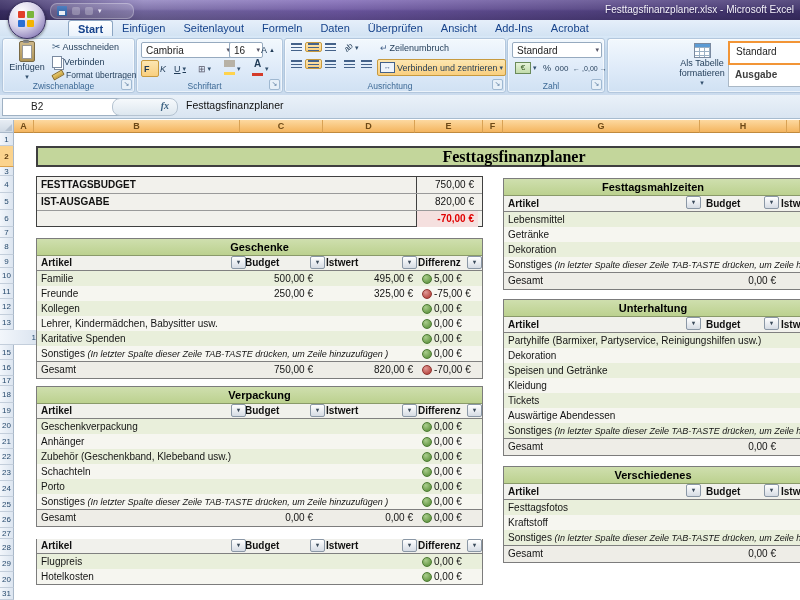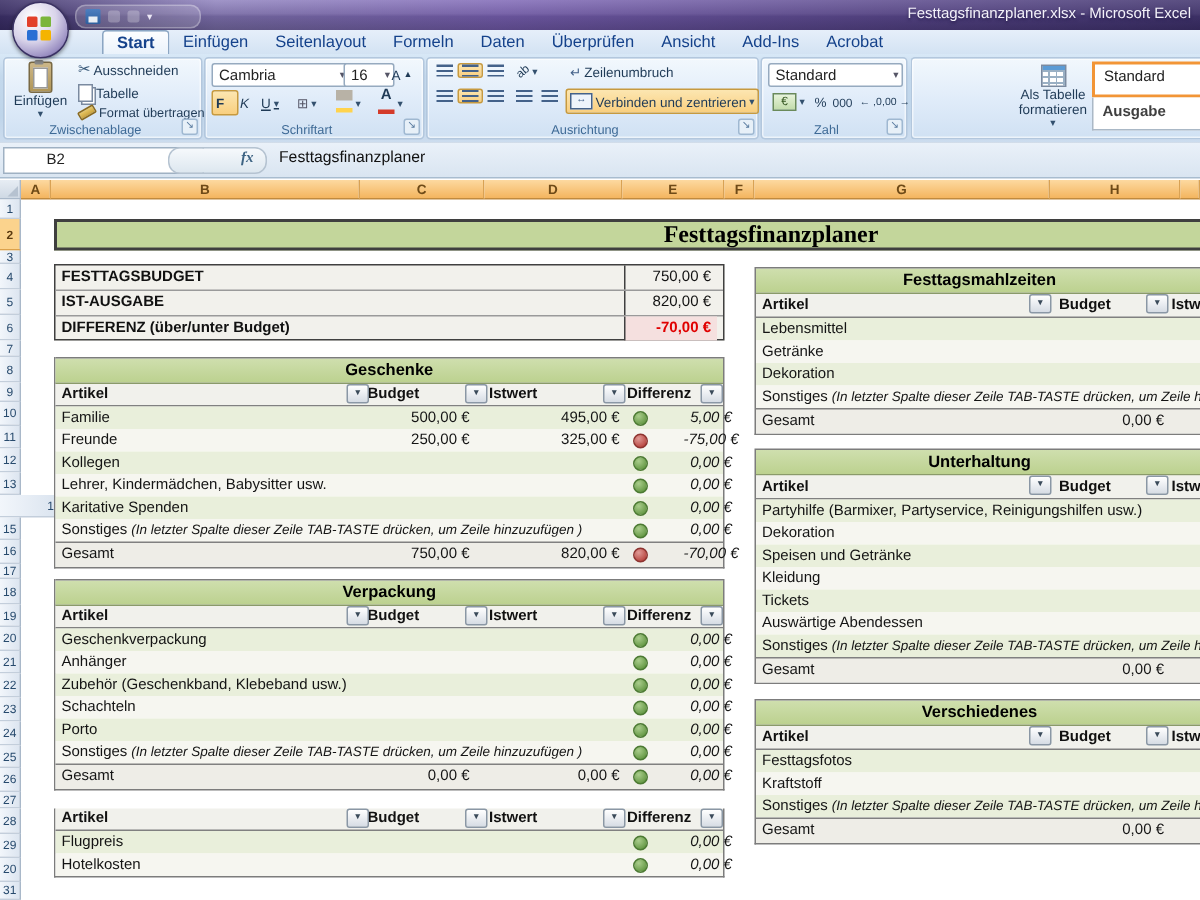--- a/index.html
+++ b/index.html
@@ -119,21 +119,21 @@
     border:1px solid #8a97a5;border-radius:2px;font-size:6px;line-height:11px;text-align:center;color:#3a4a5a;}
   .row,.tot{position:relative;font-size:10px;color:#141414;}
   .row{height:15px;line-height:15px;}
   .row.odd{background:#e9efdb;}
   .row.even{background:#f6f6f0;}
   .tot{height:16px;line-height:16px;background:#eeede7;border-top:1px solid #808080;}
   .ca{position:absolute;left:4px;top:0;white-space:nowrap;}
   .ca em{font-size:9px;}
   .cb{position:absolute;left:150px;width:126px;text-align:right;top:0;}
   .ci{position:absolute;left:282px;width:94px;text-align:right;top:0;}
-  .cd{position:absolute;left:414px;width:46px;text-align:center;top:0;font-style:italic;}
+  .cd{position:absolute;left:397px;width:46px;text-align:left;top:0;}
   .cbr{position:absolute;left:176px;width:96px;text-align:right;top:0;}
   .dot{position:absolute;left:385px;top:3px;width:8px;height:8px;border-radius:50%;}
   .dot.green{background:radial-gradient(circle at 35% 30%,#aacd8c,#679a47 75%);border:1px solid #4c7a33;}
   .dot.red{background:radial-gradient(circle at 35% 30%,#e09a96,#ba4a44 75%);border:1px solid #8e3430;}
 </style>
 </head>
 <body>
 
 <div class="stage">
 
@@ -177,21 +177,21 @@
         <span class="ico-clip"></span>
         <span>Einfügen</span>
         <span class="car">▾</span>
       </div>
       <div class="btn" style="left:46px;top:2px;">
         <span class="ico-sc">✂</span>
         <span>Ausschneiden</span>
       </div>
       <div class="btn" style="left:46px;top:16px;">
         <span class="ico-copy"></span>
-        <span>Tabelle</span>
+        <span>Verbinden</span>
       </div>
       <div class="btn" style="left:46px;top:30px;font-size:8.5px;">
         <span class="ico-brush"></span>
         <span>Format übertragen</span>
       </div>
       <div class="lbl">Zwischenablage</div>
       <div class="launch">↘</div>
     </div>
 
     <div class="grp" style="left:136px;width:145px;">
@@ -369,21 +369,20 @@
     <div class="summary">
       <div class="srow">
         <span class="sl">FESTTAGSBUDGET</span>
         <span class="sv">750,00 €</span>
       </div>
       <div class="srow">
         <span class="sl">IST-AUSGABE</span>
         <span class="sv">820,00 €</span>
       </div>
       <div class="srow">
-        <span class="sl">DIFFERENZ (über/unter Budget)</span>
         <span class="sv neg">-70,00 €</span>
       </div>
     </div>
 
     <div class="tblL" style="top:118px;">
         <div class="bnr"><span>Geschenke</span></div>
         <div class="hdr">
           <span style="left: 4px;">Artikel</span>
           <span style="left: 208px;">Budget</span>
           <span style="left: 289px;">Istwert</span>

